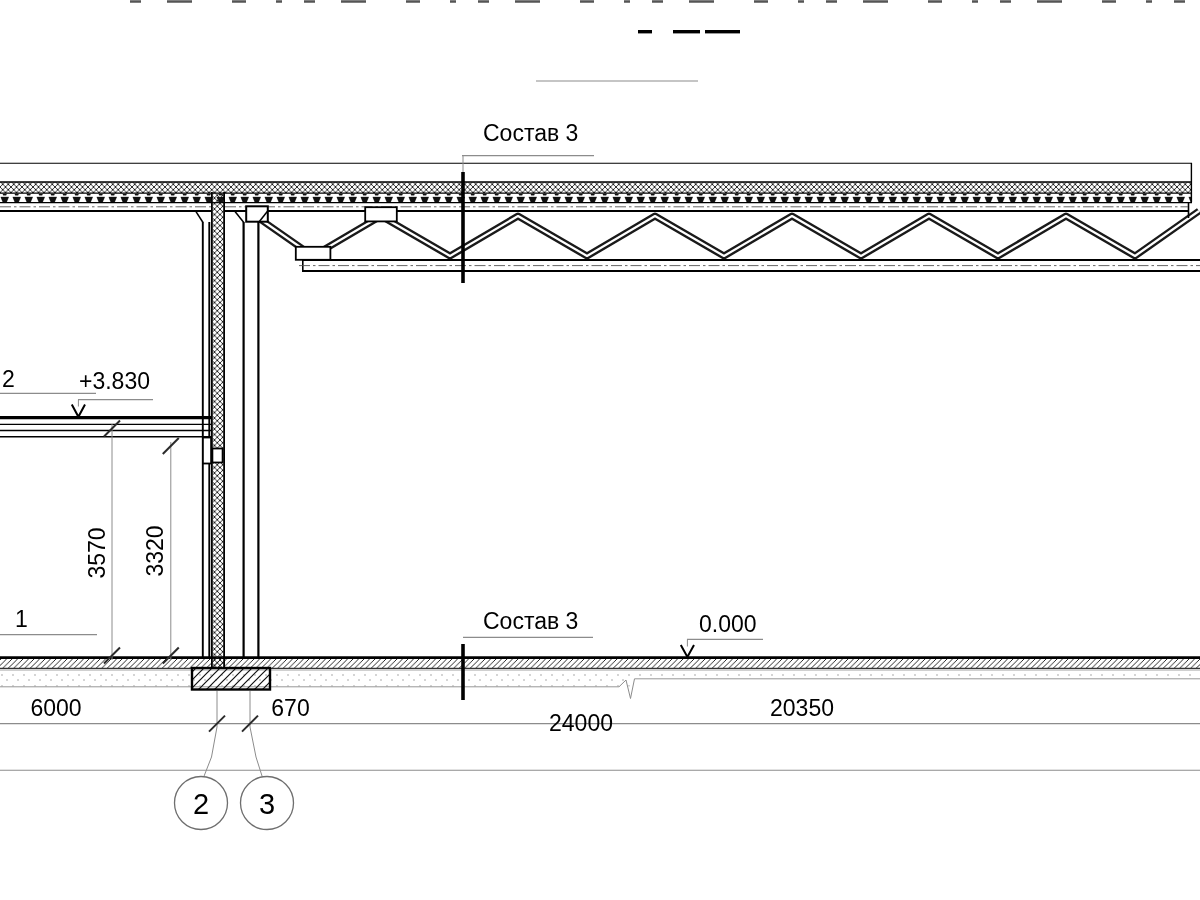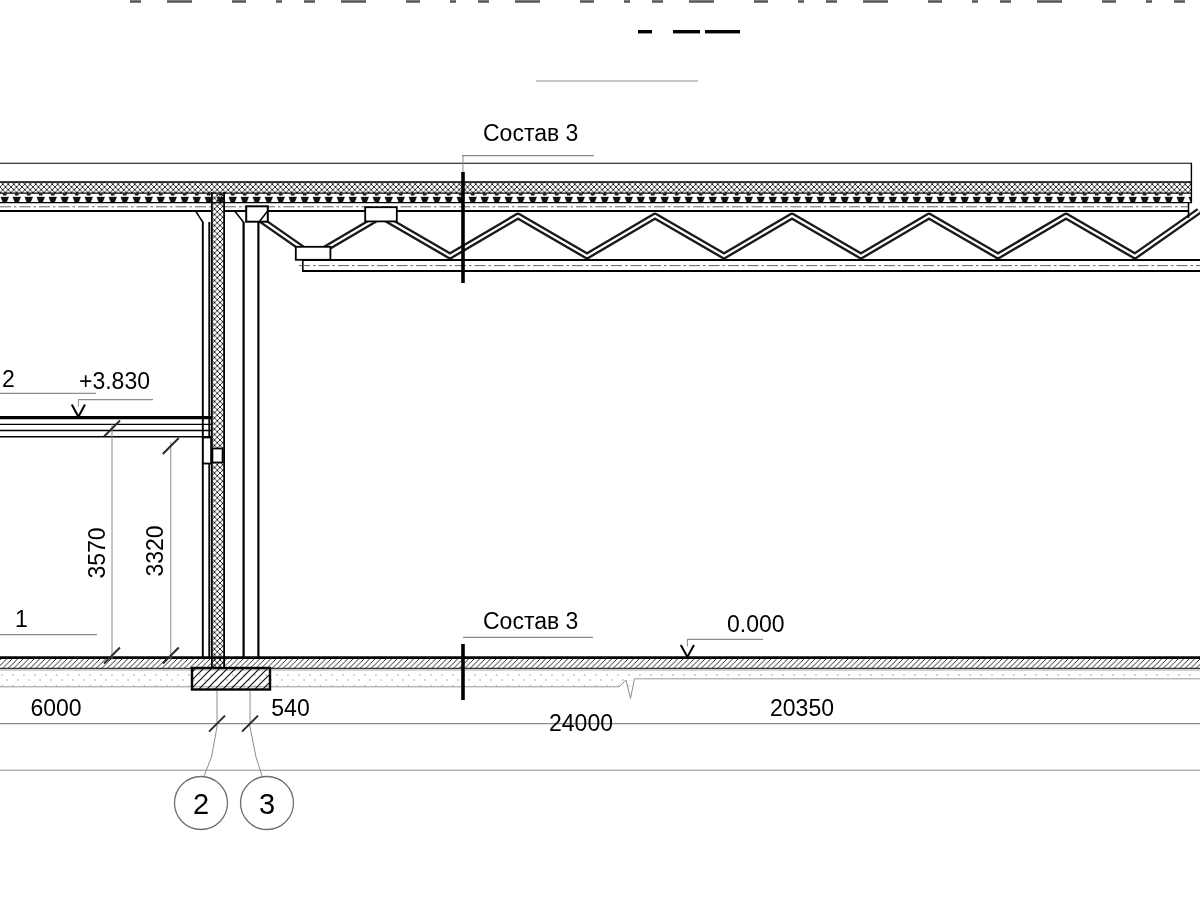--- a/index.html
+++ b/index.html
@@ -155,26 +155,26 @@
 </svg>
 
 
   <div class="t lbl" style="left:483px;top:120px;">Состав 3</div>
   <div class="t lbl" style="left:483px;top:608px;">Состав 3</div>
 
   <div class="t lbl" style="left:2px;top:366px;">2</div>
   <div class="t lbl" style="left:15px;top:606px;">1</div>
 
   <div class="t lbl" style="left:79px;top:368px;">+3.830</div>
-  <div class="t lbl" style="left:699px;top:611px;margin-left:28px;">0.000</div>
+  <div class="t lbl" style="left:699px;top:611px;">0.000</div>
 
   <div class="t dim rot" style="left:97px;top:553px;">3570</div>
   <div class="t dim rot" style="left:155px;top:551px;">3320</div>
 
   <div class="t dimc" style="left:16px;top:695px;width:80px;">6000</div>
-  <div class="t dimc" style="left:263px;top:695px;width:55px;">540</div>
+  <div class="t dimc" style="left:263px;top:695px;width:55px;">670</div>
   <div class="t dimc" style="left:758px;top:695px;width:88px;">20350</div>
   <div class="t dimc" style="left:536px;top:710px;width:90px;">24000</div>
 
   <div class="t bub" style="left:175px;top:788px;width:52px;">2</div>
   <div class="t bub" style="left:241px;top:788px;width:52px;">3</div>
 
 </div>
 
 </body></html>

